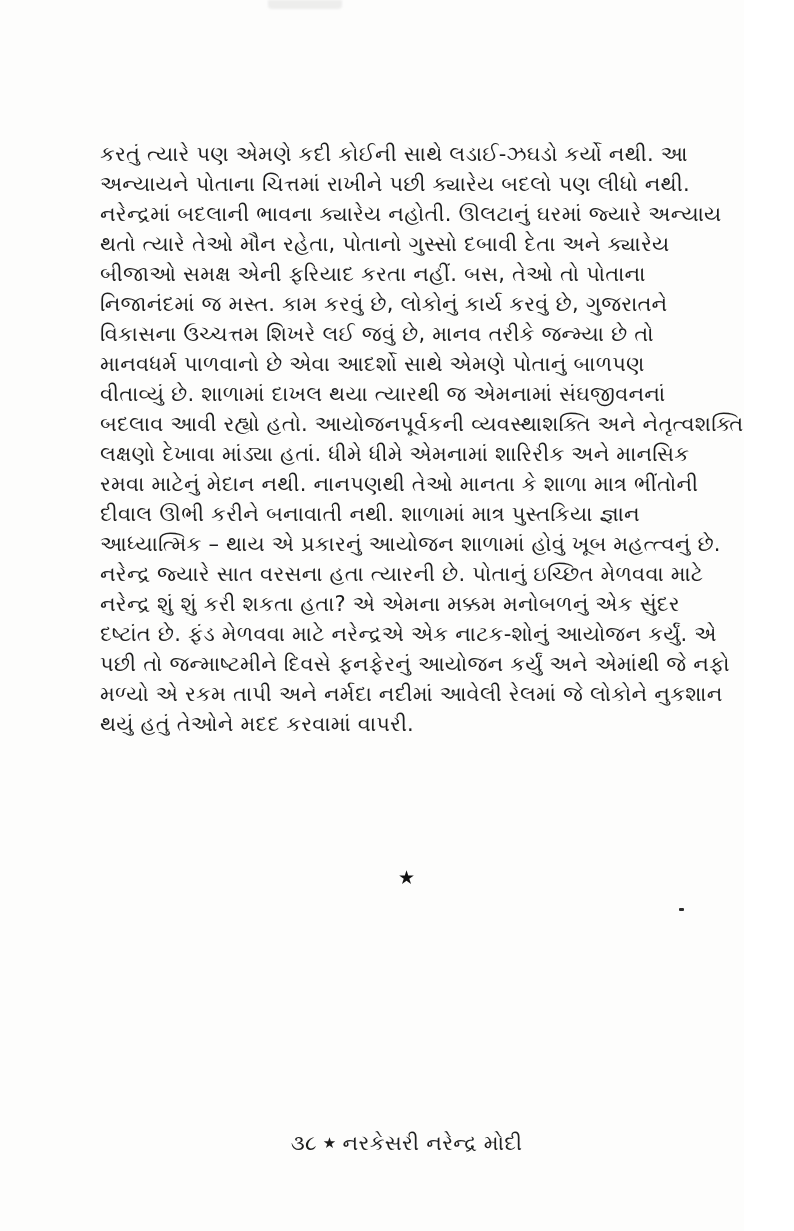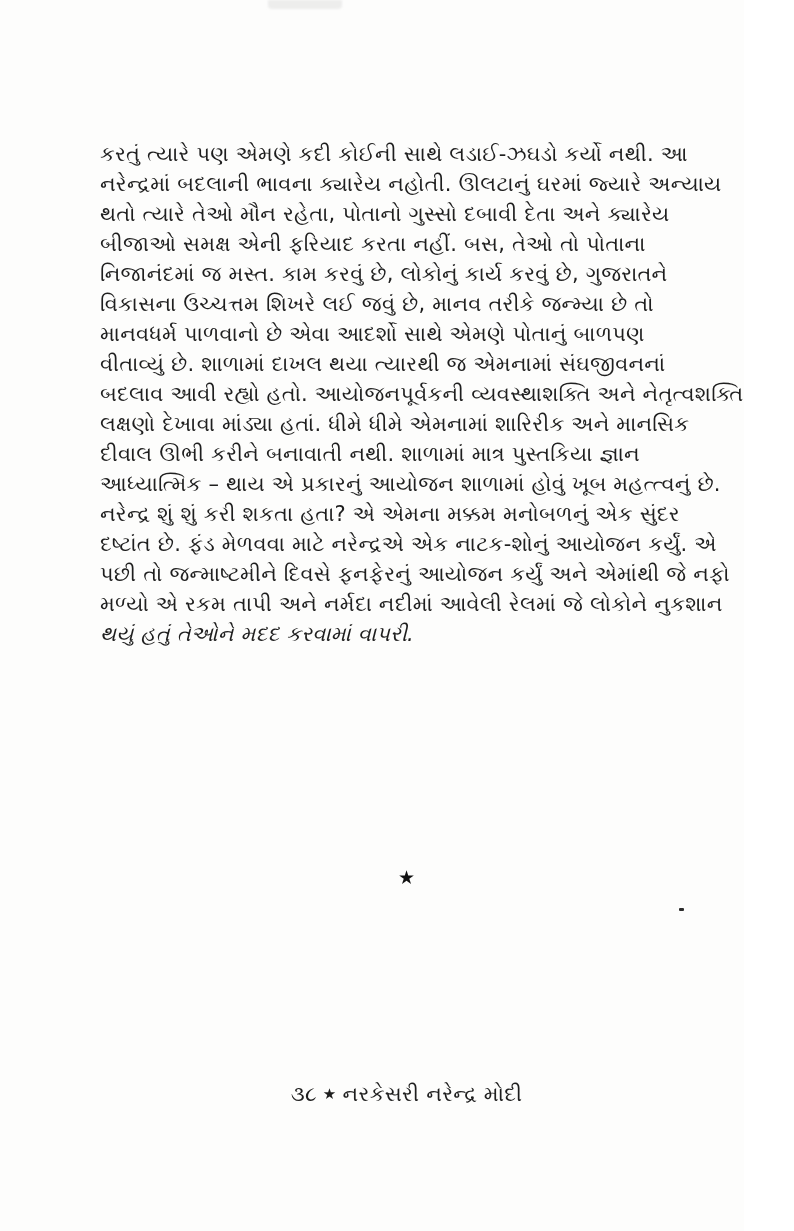--- a/index.html
+++ b/index.html
@@ -39,21 +39,20 @@
     white-space: nowrap;
     text-align: justify;
     text-align-last: justify;
     letter-spacing: 0.2px;
     color: #1e1e1e;
   }
   .text-line.last {
     text-align: left;
     text-align-last: left;
     white-space: normal;
-    font-style: italic;
   }
   
   .text-line::after { content: ""; display: inline-block; width: 100%; }
   .text-line.last::after { content: none; }
   .separator {
     position: absolute;
     left: 100px;
     top: 866px;
     width: 613px;
     text-align: center;
@@ -65,21 +64,21 @@
     left: 679px;
     top: 908px;
     width: 5px;
     height: 3px;
     background: #2c2c2c;
     border-radius: 1px;
   }
   .footer {
     position: absolute;
     left: 100px;
-    top: 1082px;
+    top: 1131px;
     width: 613px;
     text-align: center;
     font-size: 21px;
     color: #1e1e1e;
     letter-spacing: 0.3px;
   }
   .footer .footer-star {
     font-size: 15px;
     position: relative;
     top: -2px;
@@ -88,31 +87,34 @@
 </style>
 </head>
 <body>
 
 <div class="page">
 
   <div class="scan-smudge"></div>
 
   <div class="text-block">
     <div class="text-line">કરતું ત્યારે પણ એમણે કદી કોઈની સાથે લડાઈ-ઝઘડો કર્યો નથી. આ</div>
+    <div class="text-line">અન્યાયને પોતાના ચિત્તમાં રાખીને પછી ક્યારેય બદલો પણ લીધો નથી.</div>
     <div class="text-line">નરેન્દ્રમાં બદલાની ભાવના ક્યારેય નહોતી. ઊલટાનું ઘરમાં જ્યારે અન્યાય</div>
     <div class="text-line">થતો ત્યારે તેઓ મૌન રહેતા, પોતાનો ગુસ્સો દબાવી દેતા અને ક્યારેય</div>
     <div class="text-line">બીજાઓ સમક્ષ એની ફરિયાદ કરતા નહીં. બસ, તેઓ તો પોતાના</div>
     <div class="text-line">નિજાનંદમાં જ મસ્ત. કામ કરવું છે, લોકોનું કાર્ય કરવું છે, ગુજરાતને</div>
     <div class="text-line">વિકાસના ઉચ્ચત્તમ શિખરે લઈ જવું છે, માનવ તરીકે જન્મ્યા છે તો</div>
     <div class="text-line">માનવધર્મ પાળવાનો છે એવા આદર્શો સાથે એમણે પોતાનું બાળપણ</div>
     <div class="text-line">વીતાવ્યું છે. શાળામાં દાખલ થયા ત્યારથી જ એમનામાં સંઘજીવનનાં</div>
     <div class="text-line">બદલાવ આવી રહ્યો હતો. આયોજનપૂર્વકની વ્યવસ્થાશક્તિ અને નેતૃત્વશક્તિ</div>
     <div class="text-line">લક્ષણો દેખાવા માંડ્યા હતાં. ધીમે ધીમે એમનામાં શારિરીક અને માનસિક</div>
+    <div class="text-line">રમવા માટેનું મેદાન નથી. નાનપણથી તેઓ માનતા કે શાળા માત્ર ભીંતોની</div>
     <div class="text-line">દીવાલ ઊભી કરીને બનાવાતી નથી. શાળામાં માત્ર પુસ્તકિયા જ્ઞાન</div>
     <div class="text-line">આધ્યાત્મિક – થાય એ પ્રકારનું આયોજન શાળામાં હોવું ખૂબ મહત્ત્વનું છે.</div>
+    <div class="text-line">નરેન્દ્ર જ્યારે સાત વરસના હતા ત્યારની છે. પોતાનું ઇચ્છિત મેળવવા માટે</div>
     <div class="text-line">નરેન્દ્ર શું શું કરી શકતા હતા? એ એમના મક્કમ મનોબળનું એક સુંદર</div>
     <div class="text-line">દષ્ટાંત છે. ફંડ મેળવવા માટે નરેન્દ્રએ એક નાટક-શોનું આયોજન કર્યું. એ</div>
     <div class="text-line">પછી તો જન્માષ્ટમીને દિવસે ફનફેરનું આયોજન કર્યું અને એમાંથી જે નફો</div>
     <div class="text-line">મળ્યો એ રકમ તાપી અને નર્મદા નદીમાં આવેલી રેલમાં જે લોકોને નુકશાન</div>
     <div class="text-line last">થયું હતું તેઓને મદદ કરવામાં વાપરી.</div>
   </div>
 
   <div class="separator">★</div>
 
   <div class="ink-dot"></div>

